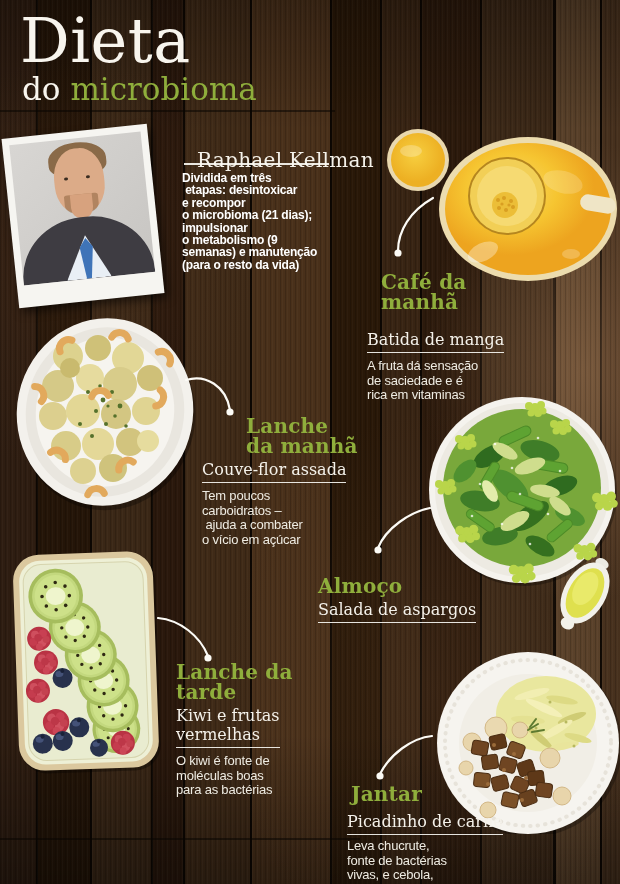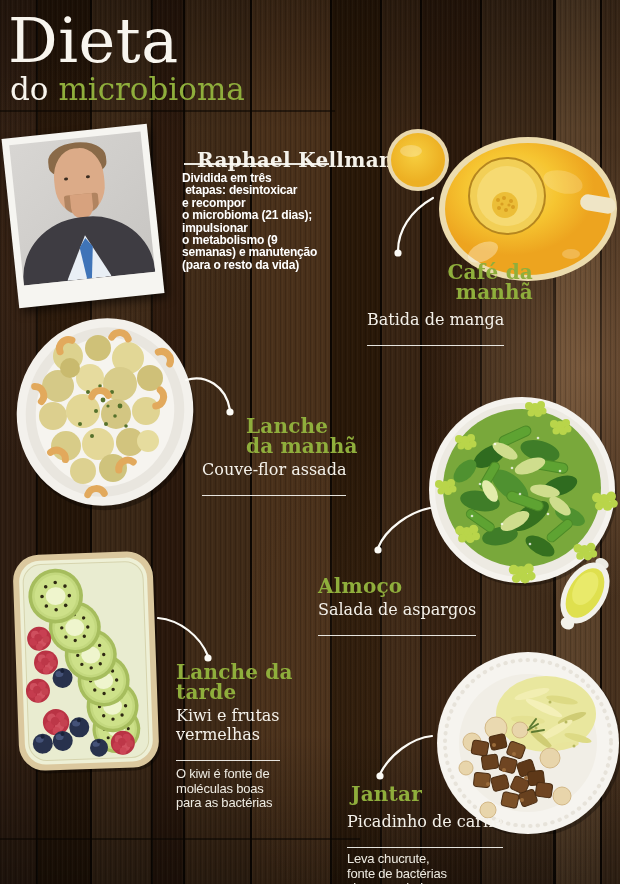--- a/index.html
+++ b/index.html
@@ -25,21 +25,21 @@
         #2c1a0c 422px 480px, #0d0702 480px 482px,
         #3b2817 482px 553px, #0d0702 553px 556px,
         #584029 556px 600px, #0d0702 600px 602px,
         #46301d 602px 620px);
   }
   .seam{position:absolute;background:rgba(10,5,2,.55);height:2px;}
   .seam1{left:0;top:110px;width:335px;}
   .seam2{left:0;top:838px;width:360px;}
 
   
-  .title{position:absolute;left:8px;top:10px;color:#f8f5ee;}
+  .title{position:absolute;left:20px;top:10px;color:#f8f5ee;}
   .title-main{font-family:"DejaVu Serif",serif;font-size:62px;line-height:1;font-weight:400;letter-spacing:.5px;}
   .title-sub{font-family:"DejaVu Serif",serif;font-size:31px;line-height:1.02;margin-top:2px;margin-left:2px;}
   .accent{color:var(--accent-green,#8fae3c);}
 
   
   .polaroid{position:absolute;left:10px;top:131px;width:132px;height:141px;background:#f6f5f1;
     padding:7px 7px 22px 7px;transform:rotate(-6deg);box-shadow:3px 5px 10px rgba(0,0,0,.55);}
   .photo{position:relative;width:132px;height:141px;overflow:hidden;background:linear-gradient(135deg,#d8d6d3,#c7c5c2);}
   .suit{position:absolute;bottom:0;left:0;width:100%;height:44%;background:#3e3c42;border-radius:48% 48% 0 0/95% 95% 0 0;}
   .shirt{position:absolute;bottom:0;left:33%;width:34%;height:31%;background:#e9eff5;
@@ -59,21 +59,21 @@
     font-size:20px;color:#f5f2ea;letter-spacing:.3px;}
   .author-rule{position:absolute;left:184px;top:163px;width:145px;height:2px;background:rgba(250,248,242,.92);}
   .author-desc{position:absolute;left:182px;top:172px;width:158px;color:#ffffff;
     font-size:12px;line-height:12.4px;font-weight:700;letter-spacing:-.2px;white-space:pre-wrap;}
 
   
   .meal{position:absolute;}
   .meal .h{font-family:"DejaVu Serif",serif;font-weight:700;font-size:20px;line-height:20px;
     color:var(--accent-green,#8fae3c);white-space:pre-wrap;letter-spacing:.2px;}
   .meal .dish{display:inline-block;font-family:"DejaVu Serif",serif;font-size:16px;line-height:19px;
-    color:#f4f1ea;border-bottom:1.5px solid rgba(250,250,245,.9);padding-bottom:16px;margin-top:4px;white-space:pre-wrap;}
+    color:#f4f1ea;border-bottom:1.5px solid rgba(250,250,245,.9);padding-bottom:3px;margin-top:4px;white-space:pre-wrap;}
   .meal .note{font-size:13px;line-height:14.5px;color:#eeebe2;margin-top:6px;letter-spacing:-.2px;white-space:pre-wrap;}
   .m-bf{left:367px;top:258px;width:170px;}
   .m-ms{left:202px;top:416px;width:170px;}
   .m-lu{left:318px;top:554px;width:170px;margin-top:22px;}
   .m-as{left:176px;top:662px;width:180px;}
   .m-dn{left:347px;top:780px;width:170px;}
 
   .art{position:absolute;}
   .conn{position:absolute;}
 </style>
@@ -97,21 +97,21 @@
       <div class="eye l"></div>
       <div class="eye r"></div>
       <div class="smile"></div>
       <div class="neck"></div>
       <div class="suit"></div>
       <div class="shirt"></div>
       <div class="tie"></div>
     </div>
   </figure>
 
-  <h2 class="author-name" style="margin:12px;font-weight:700;">Raphael Kellman</h2>
+  <h2 class="author-name" style="margin:12px;font-weight:400;">Raphael Kellman</h2>
   <div class="author-rule"></div>
   <p class="author-desc" style="margin:0;">Dividida em três
  etapas: desintoxicar
 e recompor
 o microbioma (21 dias);
 impulsionar
 o metabolismo (9
 semanas) e manutenção
 (para o resto da vida)</p>
 
@@ -412,29 +412,36 @@
   <svg class="conn" style="left:152px;top:610px;" width="64" height="56" viewBox="0 0 64 56">
     <path d="M6,8 C28,10 48,26 56,46" fill="none" stroke="#fcfbf6" stroke-width="2.2" stroke-linecap="round"></path>
     <circle cx="56" cy="48" r="3.6" fill="#fcfbf6"></circle>
   </svg>
   <svg class="conn" style="left:372px;top:726px;" width="66" height="58" viewBox="0 0 66 58">
     <path d="M60,10 C40,12 18,28 8,48" fill="none" stroke="#fcfbf6" stroke-width="2.2" stroke-linecap="round"></path>
     <circle cx="8" cy="50" r="3.6" fill="#fcfbf6"></circle>
   </svg>
 
   <section class="meal m-bf">
-    <h3 class="h" style="margin:4px;text-align:right;">Café da
+    <h3 class="h" style="margin:14px;">Café da
 manhã</h3>
     <div class="dish">Batida de manga</div>
+    <p class="note" style="margin:6px 0 0 0;">A fruta dá sensação
+de saciedade e é
+rica em vitaminas</p>
   </section>
 
   <section class="meal m-ms">
     <h3 class="h" style="margin:0;padding-left:44px;">Lanche
 da manhã</h3>
     <div class="dish">Couve-flor assada</div>
+    <p class="note" style="margin:6px 0 0 0;">Tem poucos
+carboidratos –
+ ajuda a combater
+o vício em açúcar</p>
   </section>
 
   <section class="meal m-lu">
     <h3 class="h" style="margin:0;">Almoço</h3>
     <div class="dish">Salada de aspargos</div>
   </section>
 
   <section class="meal m-as">
     <h3 class="h" style="margin:0;">Lanche da tarde</h3>
     <div class="dish">Kiwi e frutas

